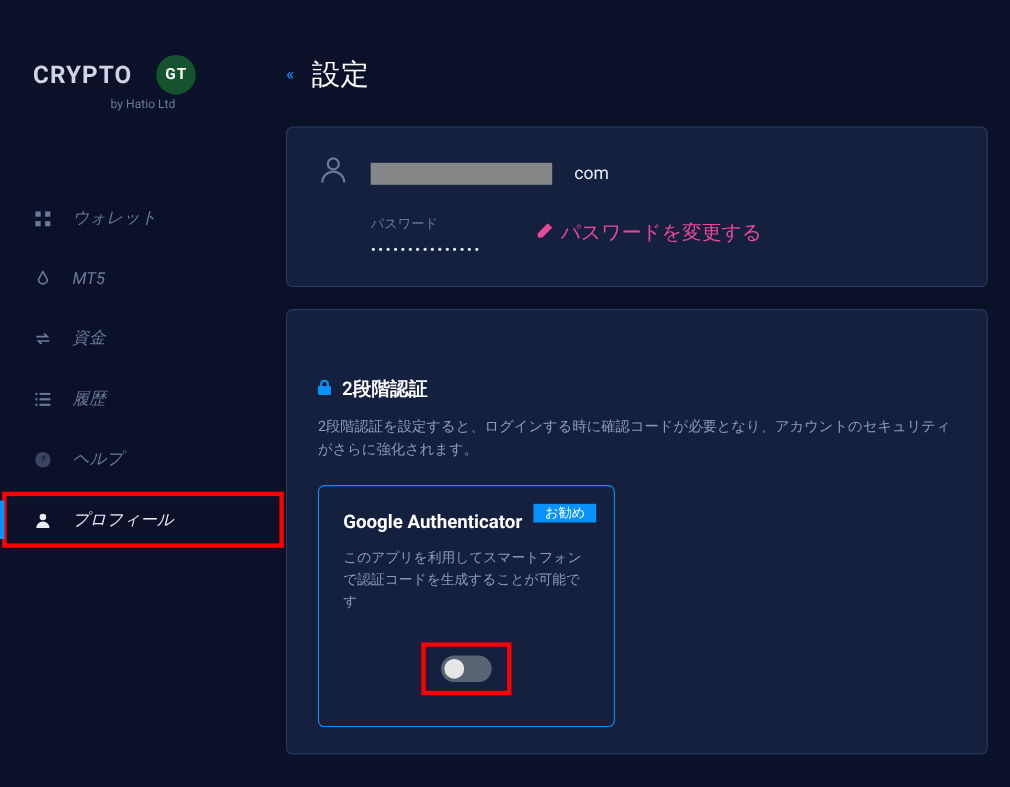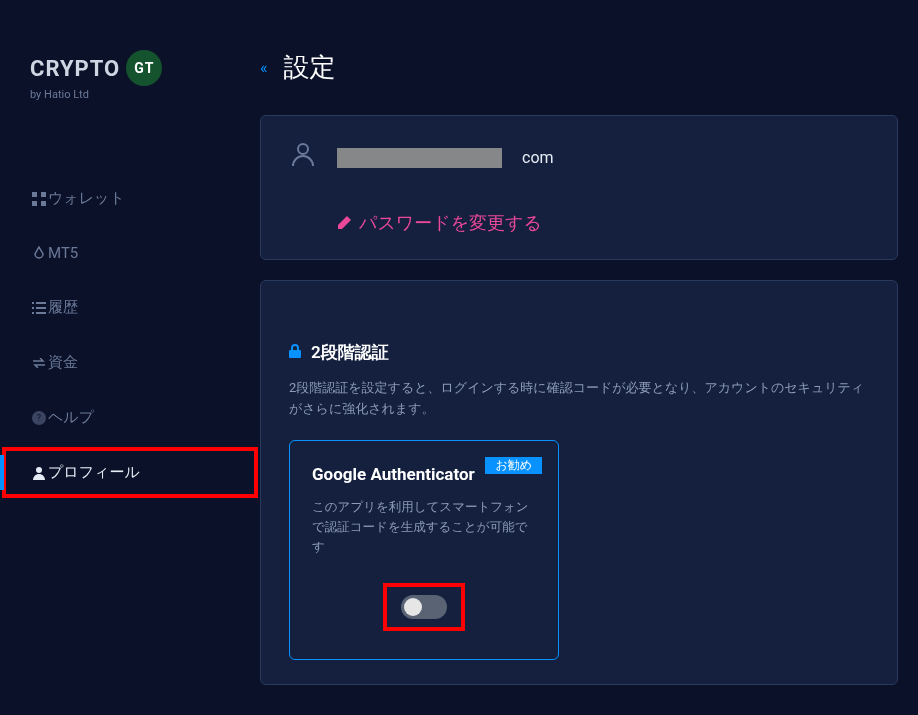--- a/index.html
+++ b/index.html
@@ -21,51 +21,54 @@
   .logo {
     padding: 0 30px 40px 30px;
   }
   .logo-main {
     font-size: 22px;
     font-weight: 700;
     letter-spacing: 1px;
     color: #cfd6e3;
     display: flex;
     align-items: center;
-    gap: 6px;
+    gap: 22px;
   }
   .logo-badge {
     background: #14532d;
     color: #fff;
     border-radius: 50%;
     width: 36px;
     height: 36px;
     display: inline-flex;
     align-items: center;
     justify-content: center;
     font-size: 14px;
     font-weight: 700;
   }
   .logo-sub {
     font-size: 11px;
     color: #6b7a99;
     margin-top: 2px;
+    text-align: center;
   }
   .nav {
     list-style: none;
     padding-top: 30px;
   }
   .nav-item {
     display: flex;
     align-items: center;
     padding: 18px 30px;
     font-size: 15px;
     color: #6b7a99;
     cursor: pointer;
+    gap: 18px;
     position: relative;
+    font-style: italic;
   }
   .nav-item.active {
     color: #e6ecf5;
   }
   .nav-item.active::before {
     content: "";
     position: absolute;
     left: 0;
     top: 10px;
     bottom: 10px;
@@ -110,21 +113,21 @@
     background: #14203e;
     border: 1px solid #2a3a5e;
     border-radius: 6px;
     padding: 24px 28px;
     margin-bottom: 20px;
   }
   .profile-row {
     display: flex;
     align-items: center;
     gap: 20px;
-    margin-bottom: 32px;
+    margin-bottom: 20px;
   }
   .person-icon {
     color: #6b7a99;
     font-size: 28px;
   }
   .redacted {
     background: #868788;
     height: 20px;
     width: 165px;
     display: inline-block;
@@ -260,41 +263,41 @@
     <li class="nav-item">
       <span class="nav-icon">
         <svg width="14" height="14" viewBox="0 0 14 14" fill="none" stroke="currentColor" stroke-width="1.5">
             <path d="M7 1 L11 8 A4 4 0 1 1 3 8 Z"></path>
           </svg>
       </span>
       <span>MT5</span>
     </li>
     <li class="nav-item">
       <span class="nav-icon">
+        <svg width="14" height="10" viewBox="0 0 14 10" fill="none" stroke="currentColor" stroke-width="1.5">
+            <path d="M1 3h10l-3-3M13 7H3l3 3"></path>
+          </svg>
+      </span>
+      <span>資金</span>
+    </li>
+    <li class="nav-item">
+      <span class="nav-icon">
         <svg width="14" height="12" viewBox="0 0 14 12" fill="currentColor">
             <rect width="2" height="2"></rect>
             <rect x="4" width="10" height="2"></rect>
             <rect y="5" width="2" height="2"></rect>
             <rect x="4" y="5" width="10" height="2"></rect>
             <rect y="10" width="2" height="2"></rect>
             <rect x="4" y="10" width="10" height="2"></rect>
           </svg>
       </span>
       <span>履歴</span>
     </li>
     <li class="nav-item">
       <span class="nav-icon">
-        <svg width="14" height="10" viewBox="0 0 14 10" fill="none" stroke="currentColor" stroke-width="1.5">
-            <path d="M1 3h10l-3-3M13 7H3l3 3"></path>
-          </svg>
-      </span>
-      <span>資金</span>
-    </li>
-    <li class="nav-item">
-      <span class="nav-icon">
         <svg width="14" height="14" viewBox="0 0 14 14" fill="currentColor">
             <circle cx="7" cy="7" r="7" opacity="0.5"></circle>
             <text x="7" y="10" text-anchor="middle" font-size="9" fill="#0a1128">?</text>
           </svg>
       </span>
       <span>ヘルプ</span>
     </li>
     <li class="nav-item active highlighted">
       <span class="nav-icon">
         <svg width="14" height="14" viewBox="0 0 14 14" fill="currentColor">
@@ -318,20 +321,24 @@
       <span class="person-icon">
         <svg width="28" height="28" viewBox="0 0 28 28" fill="none" stroke="currentColor" stroke-width="2">
             <circle cx="14" cy="9" r="5"></circle>
             <path d="M4 26c0-5.5 4.5-10 10-10s10 4.5 10 10"></path>
           </svg>
       </span>
       <span class="redacted"></span>
       <span class="email-suffix">com</span>
     </div>
     <div class="pw-block">
+      <div class="pw-col">
+        <div class="pw-label">パスワード</div>
+        <div class="pw-dots">•••••••••••••••</div>
+      </div>
       <a class="change-pw">
         <span>
           <svg width="14" height="14" viewBox="0 0 14 14" fill="currentColor">
               <path d="M10 0l4 4-9 9H1v-4z"></path>
             </svg>
         </span>
         <span>パスワードを変更する</span>
       </a>
     </div>
   </div>

